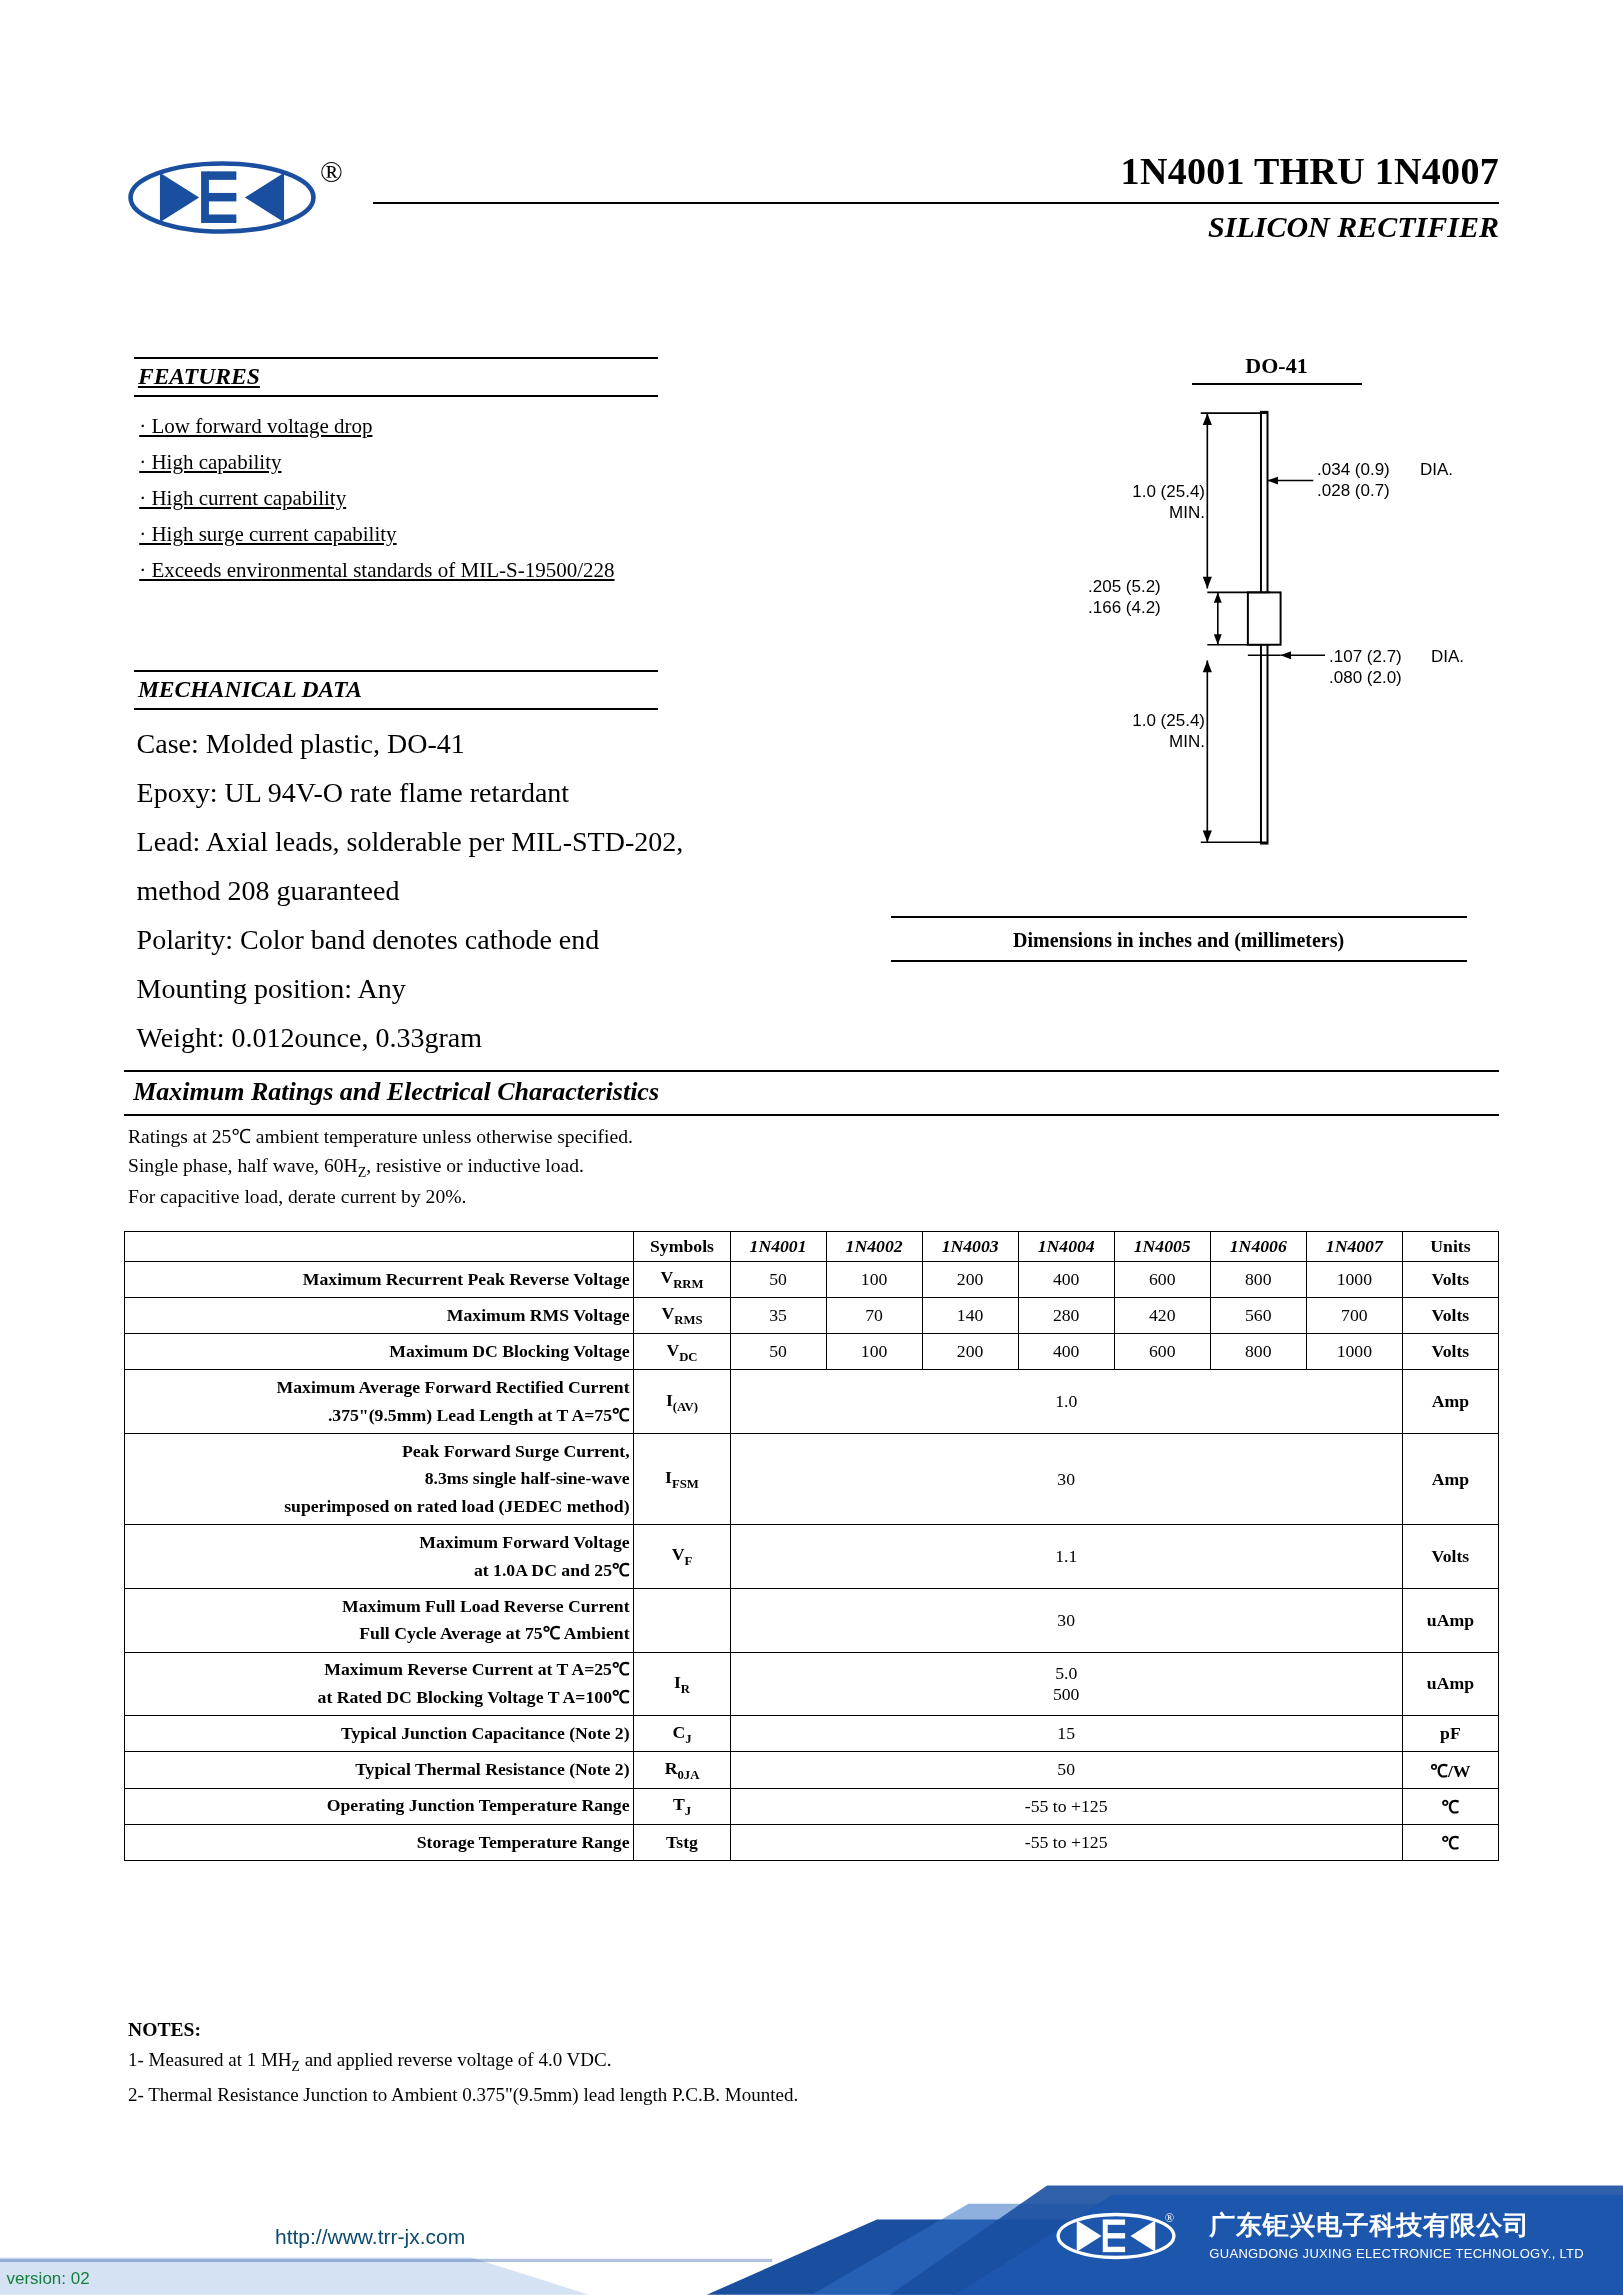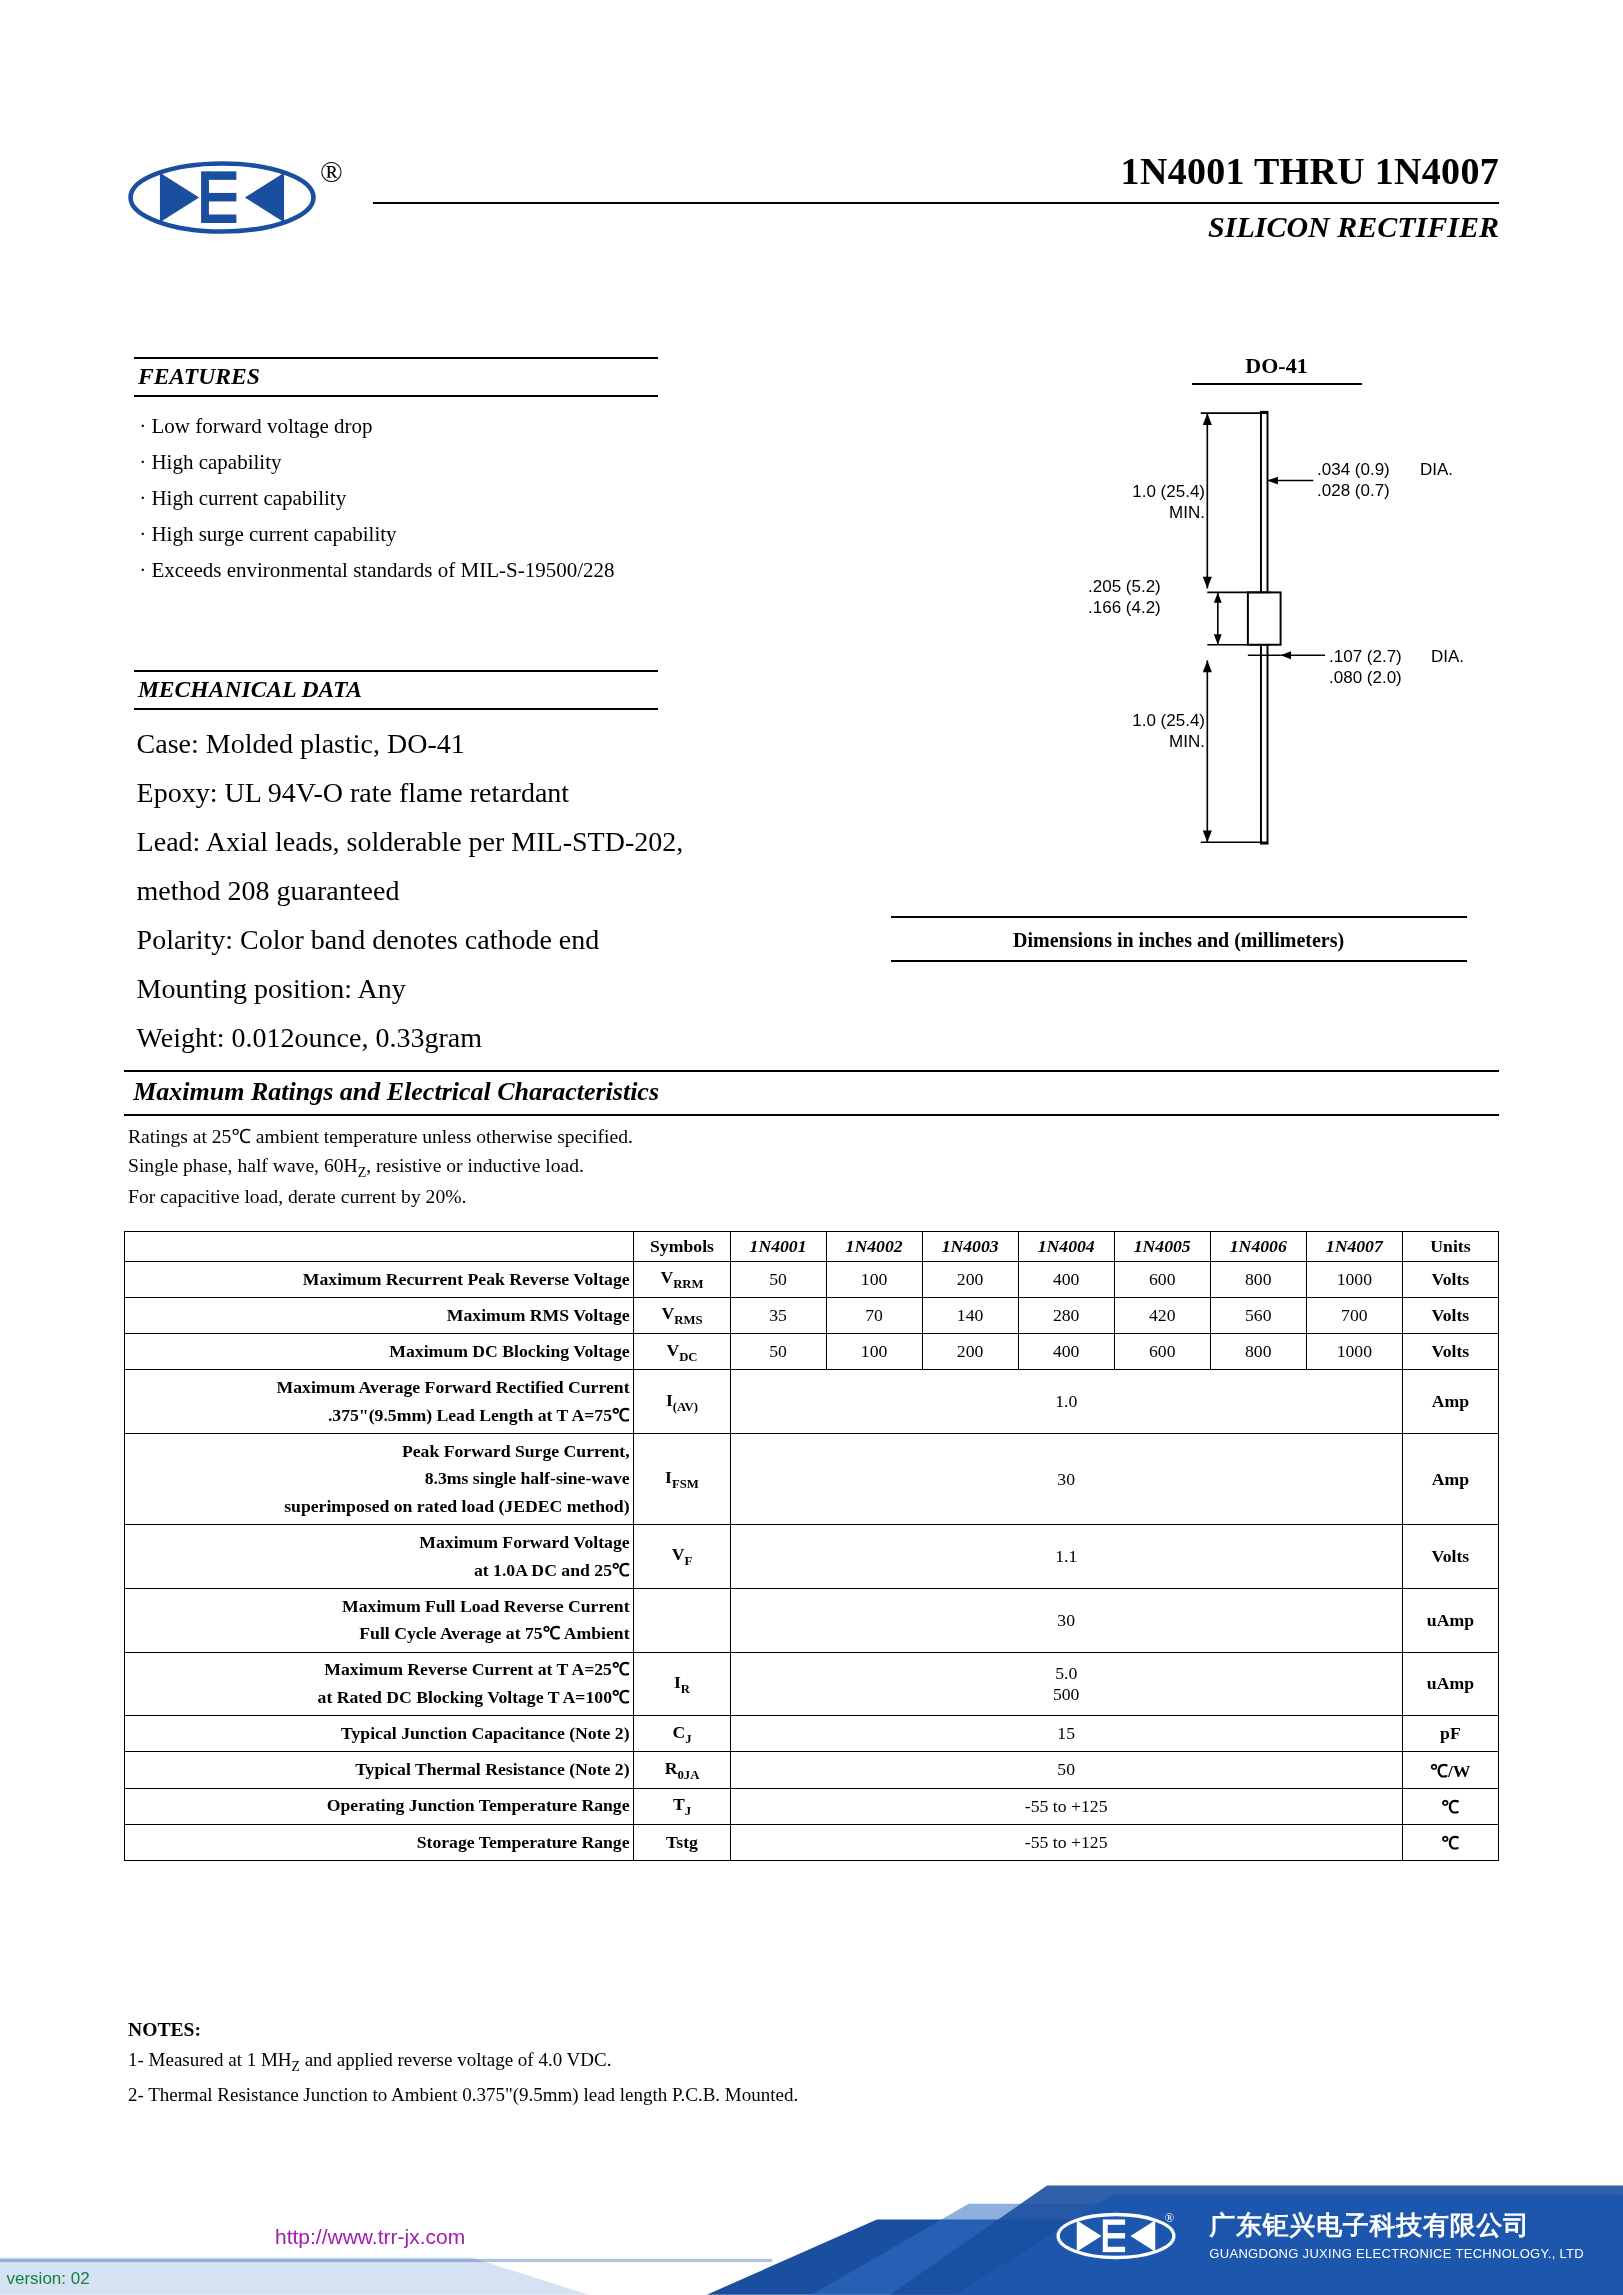--- a/index.html
+++ b/index.html
@@ -73,20 +73,21 @@
     font-style: italic;
     font-size: 30px;
   }
 
   
   .features-block {
     position: absolute;
     left: 134px;
     top: 357px;
     width: 537px;
+    text-decoration: underline;
   }
   .sect-title {
     font-family: "Liberation Serif", serif;
     font-weight: bold;
     font-style: italic;
     font-size: 23.6px;
     border-bottom: 2px solid #000;
     border-top: 2px solid #000;
     padding: 3.9px 0 5.2px 3.9px;
     width: 524px;
@@ -264,21 +265,21 @@
     width: 1623px;
     height: 115px;
     overflow: hidden;
   }
   .footer-url {
     position: absolute;
     left: 275px;
     top: 45px;
     font-family: "Liberation Sans", sans-serif;
     font-size: 21px;
-    color: #a21caf;
+    color: #0c4a6e;
   }
   .footer-cn {
     position: absolute;
     right: 39px;
     top: 27.5px;
     text-align: left;
     color: #ffffff;
   }
   .footer-cn .cn1 {
     font-family: "Liberation Sans", sans-serif;

